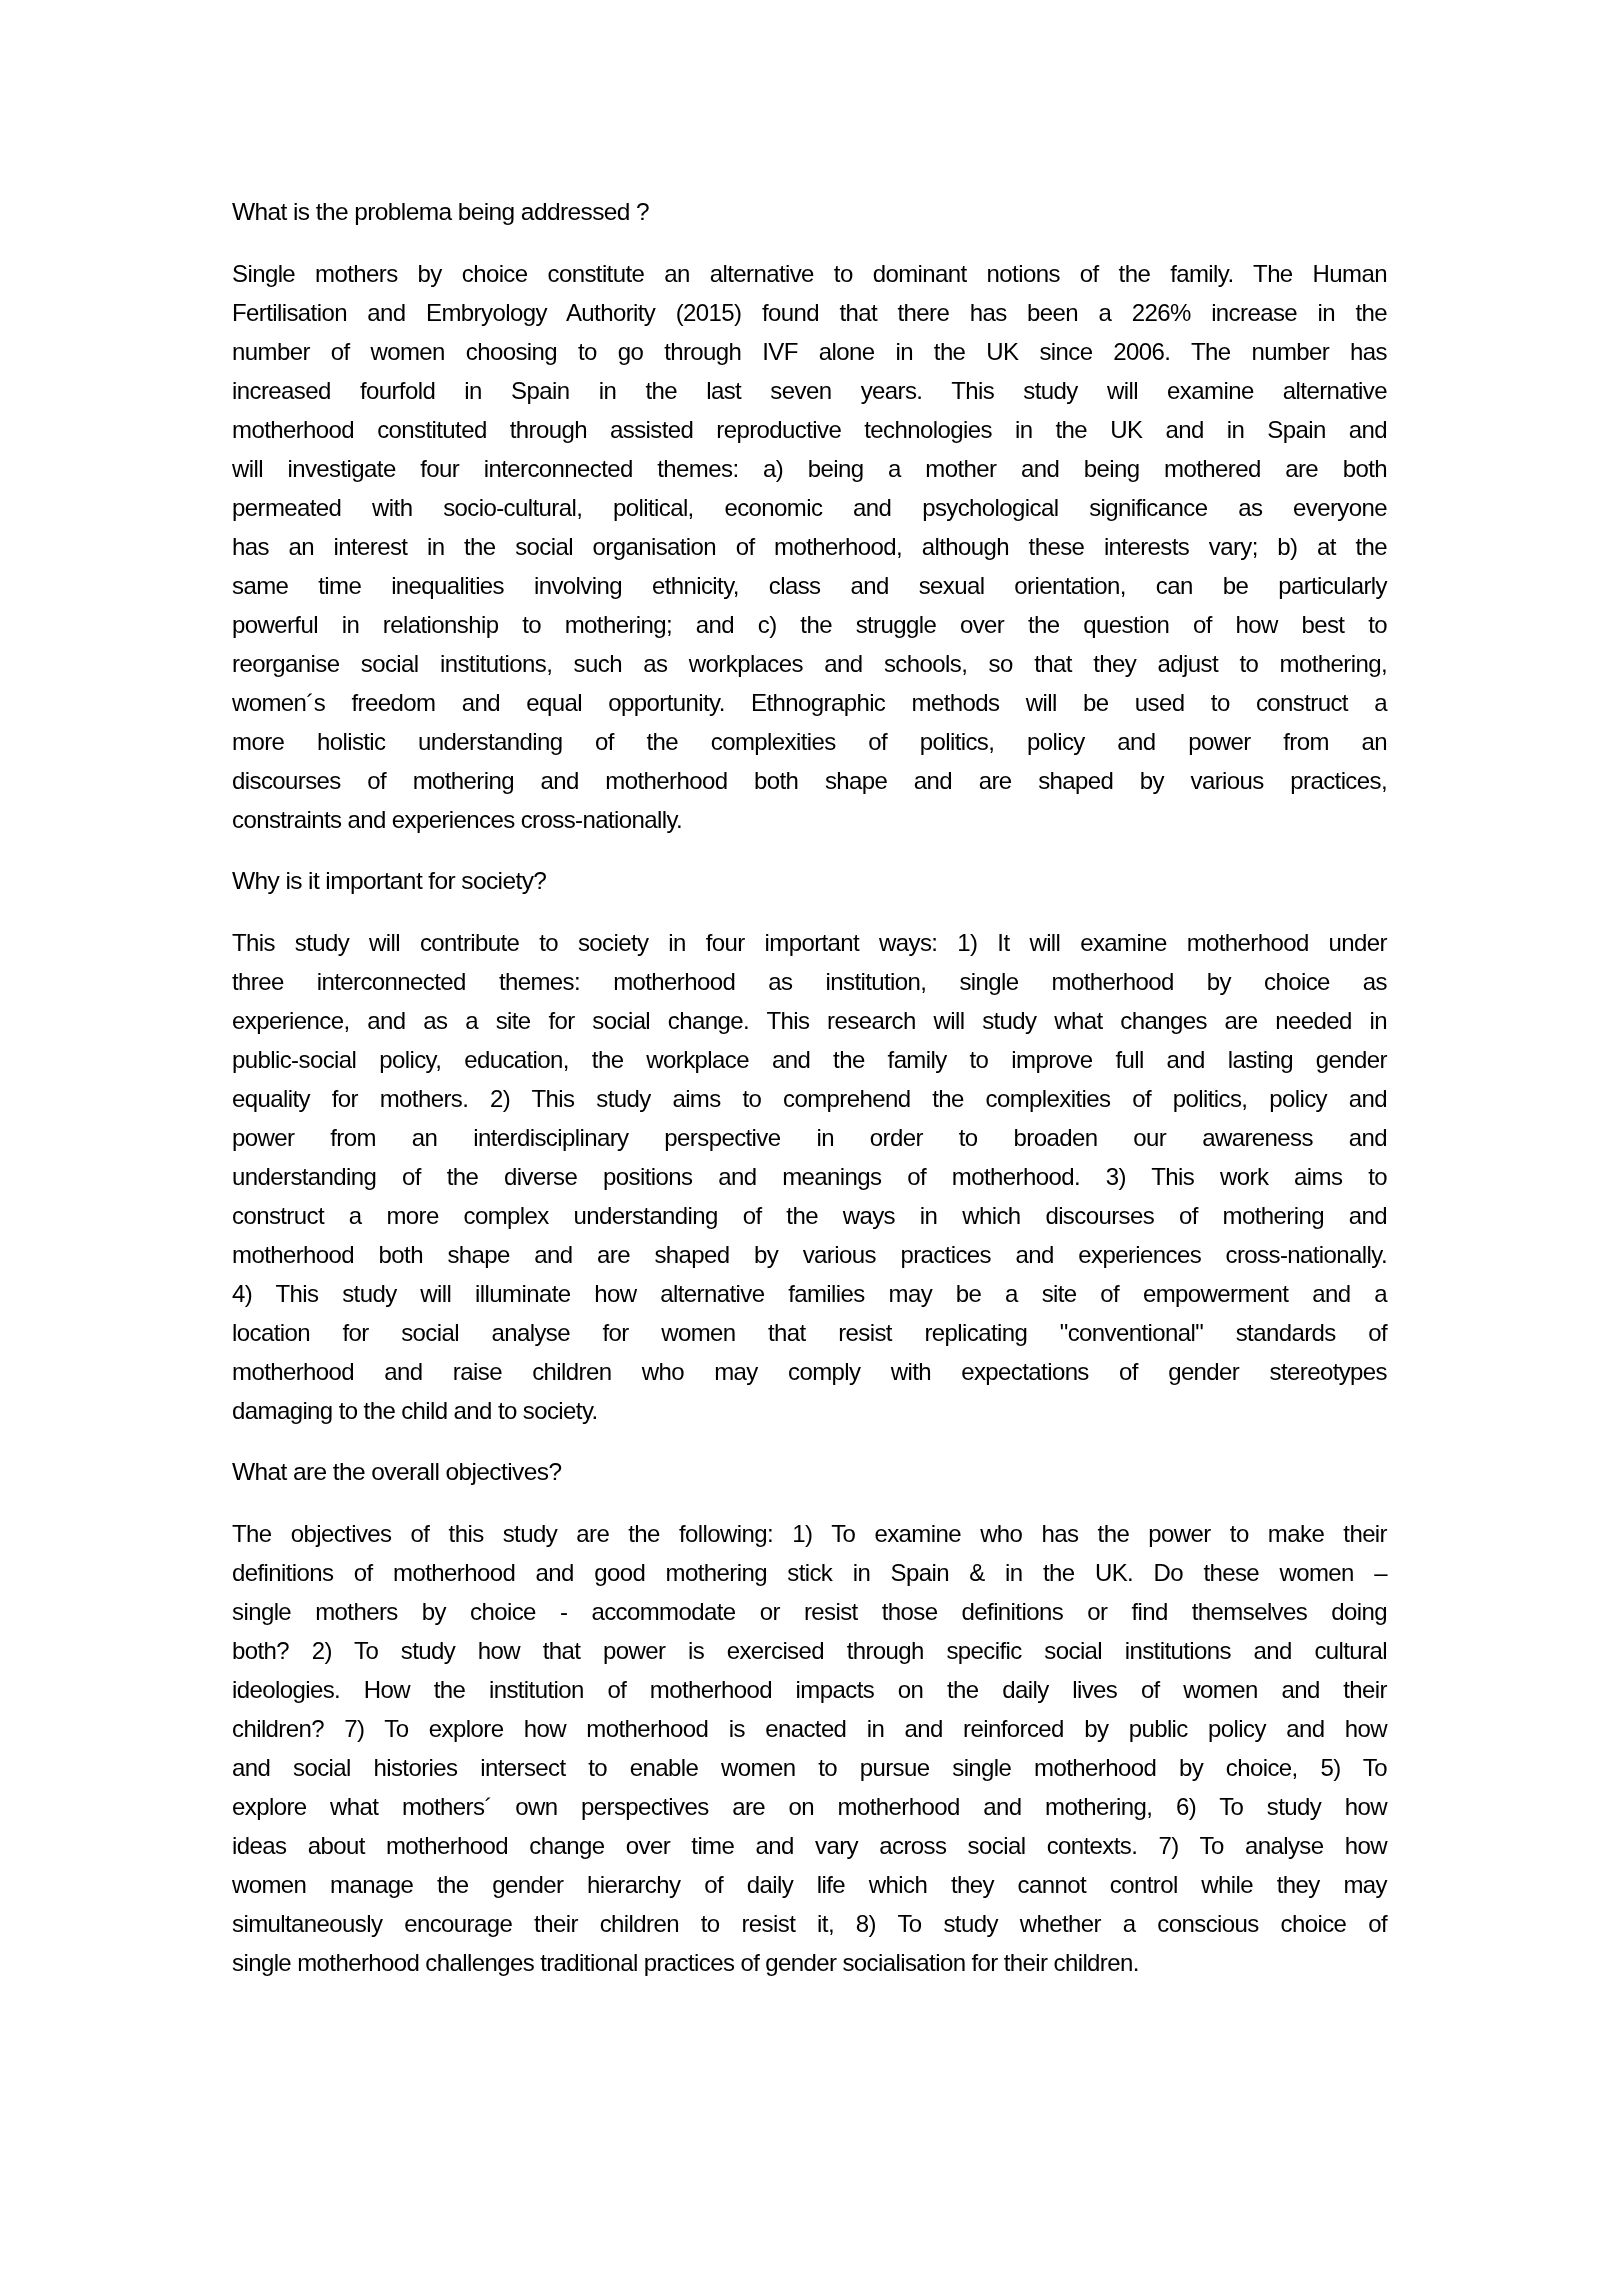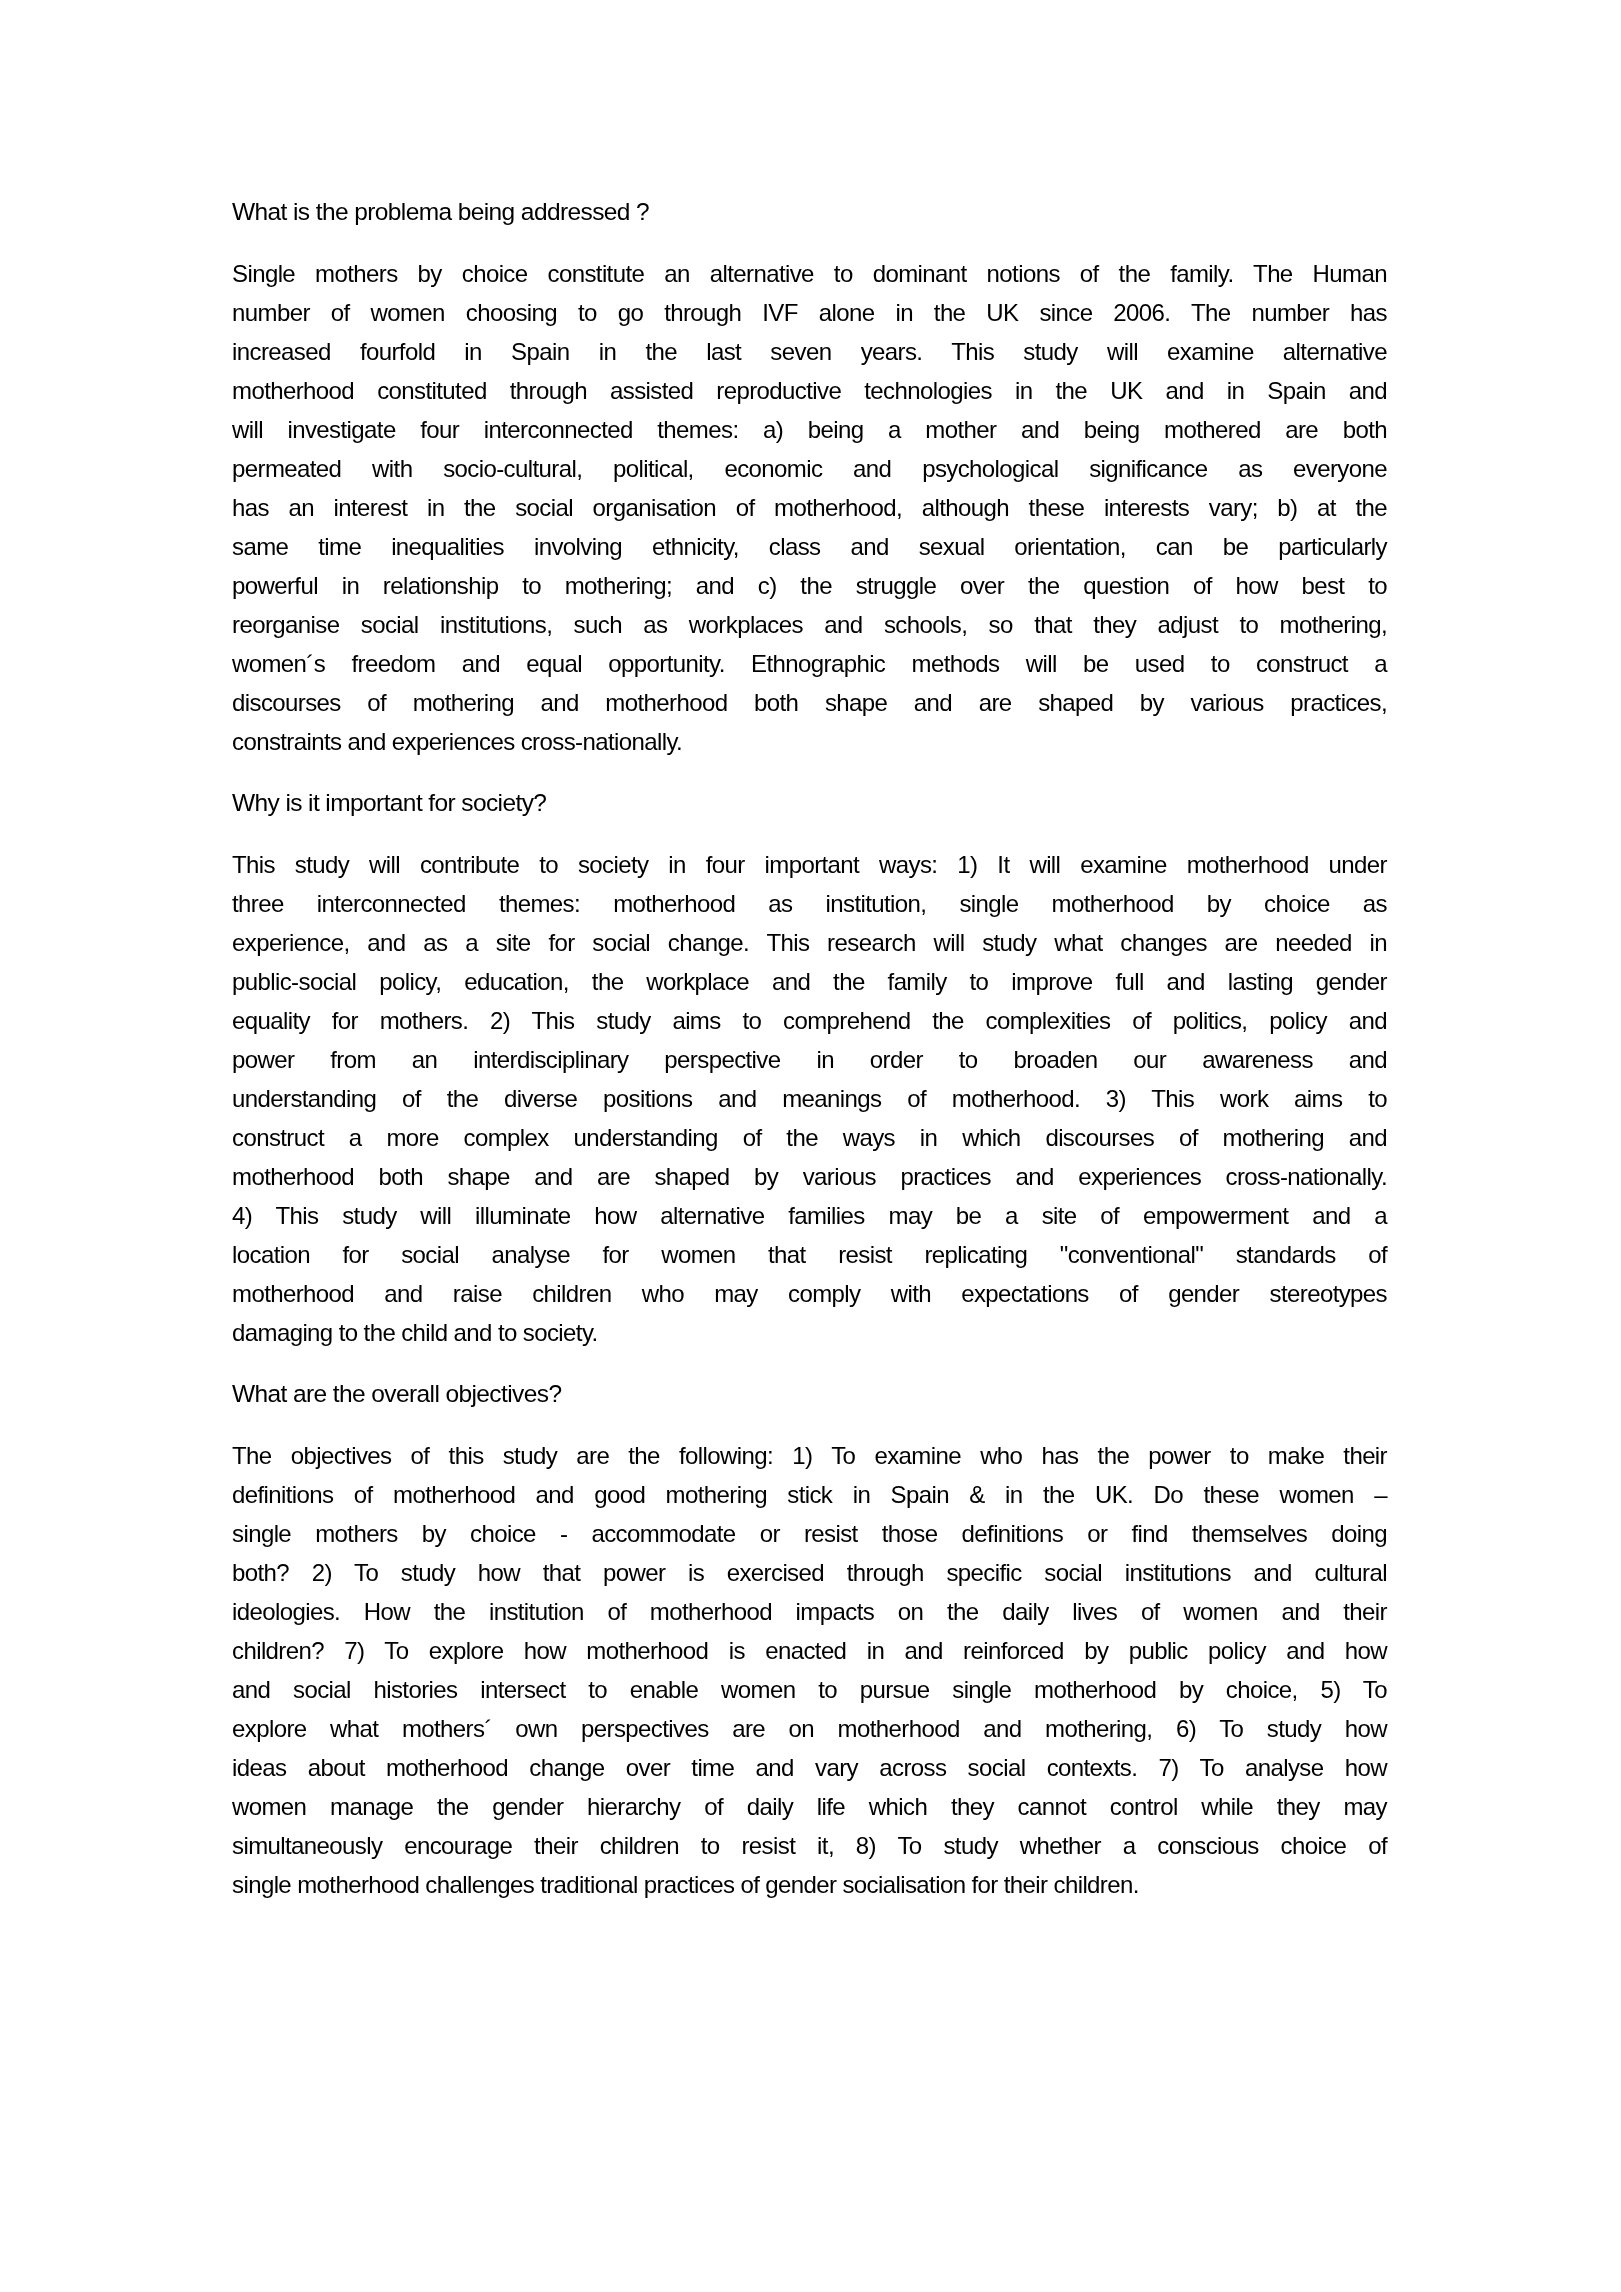--- a/index.html
+++ b/index.html
@@ -61,30 +61,32 @@
 </head>
 <body>
 
 <div class="page">
   <div class="column">
 
     <section>
       <h2 class="heading">What is the problema being addressed ?</h2>
       <div class="para">
           <span class="line">Single mothers by choice constitute an alternative to dominant notions of the family. The Human</span>
+          <span class="line">Fertilisation and Embryology Authority (2015) found that there has been a 226% increase in the</span>
           <span class="line">number of women choosing to go through IVF alone in the UK since 2006. The number has</span>
           <span class="line">increased fourfold in Spain in the last seven years. This study will examine alternative</span>
           <span class="line">motherhood constituted through assisted reproductive technologies in the UK and in Spain and</span>
           <span class="line">will investigate four interconnected themes: a) being a mother and being mothered are both</span>
           <span class="line">permeated with socio-cultural, political, economic and psychological significance as everyone</span>
           <span class="line">has an interest in the social organisation of motherhood, although these interests vary; b) at the</span>
           <span class="line">same time inequalities involving ethnicity, class and sexual orientation, can be particularly</span>
           <span class="line">powerful in relationship to mothering; and c) the struggle over the question of how best to</span>
           <span class="line">reorganise social institutions, such as workplaces and schools, so that they adjust to mothering,</span>
           <span class="line">women´s freedom and equal opportunity. Ethnographic methods will be used to construct a</span>
+          <span class="line">more holistic understanding of the complexities of politics, policy and power from an</span>
           <span class="line">discourses of mothering and motherhood both shape and are shaped by various practices,</span>
           <span class="line last">constraints and experiences cross-nationally.</span>
         </div>
     </section>
 
     <section>
       <h2 class="heading">Why is it important for society?</h2>
       <div class="para">
           <span class="line">This study will contribute to society in four important ways: 1) It will examine motherhood under</span>
           <span class="line">three interconnected themes: motherhood as institution, single motherhood by choice as</span>

